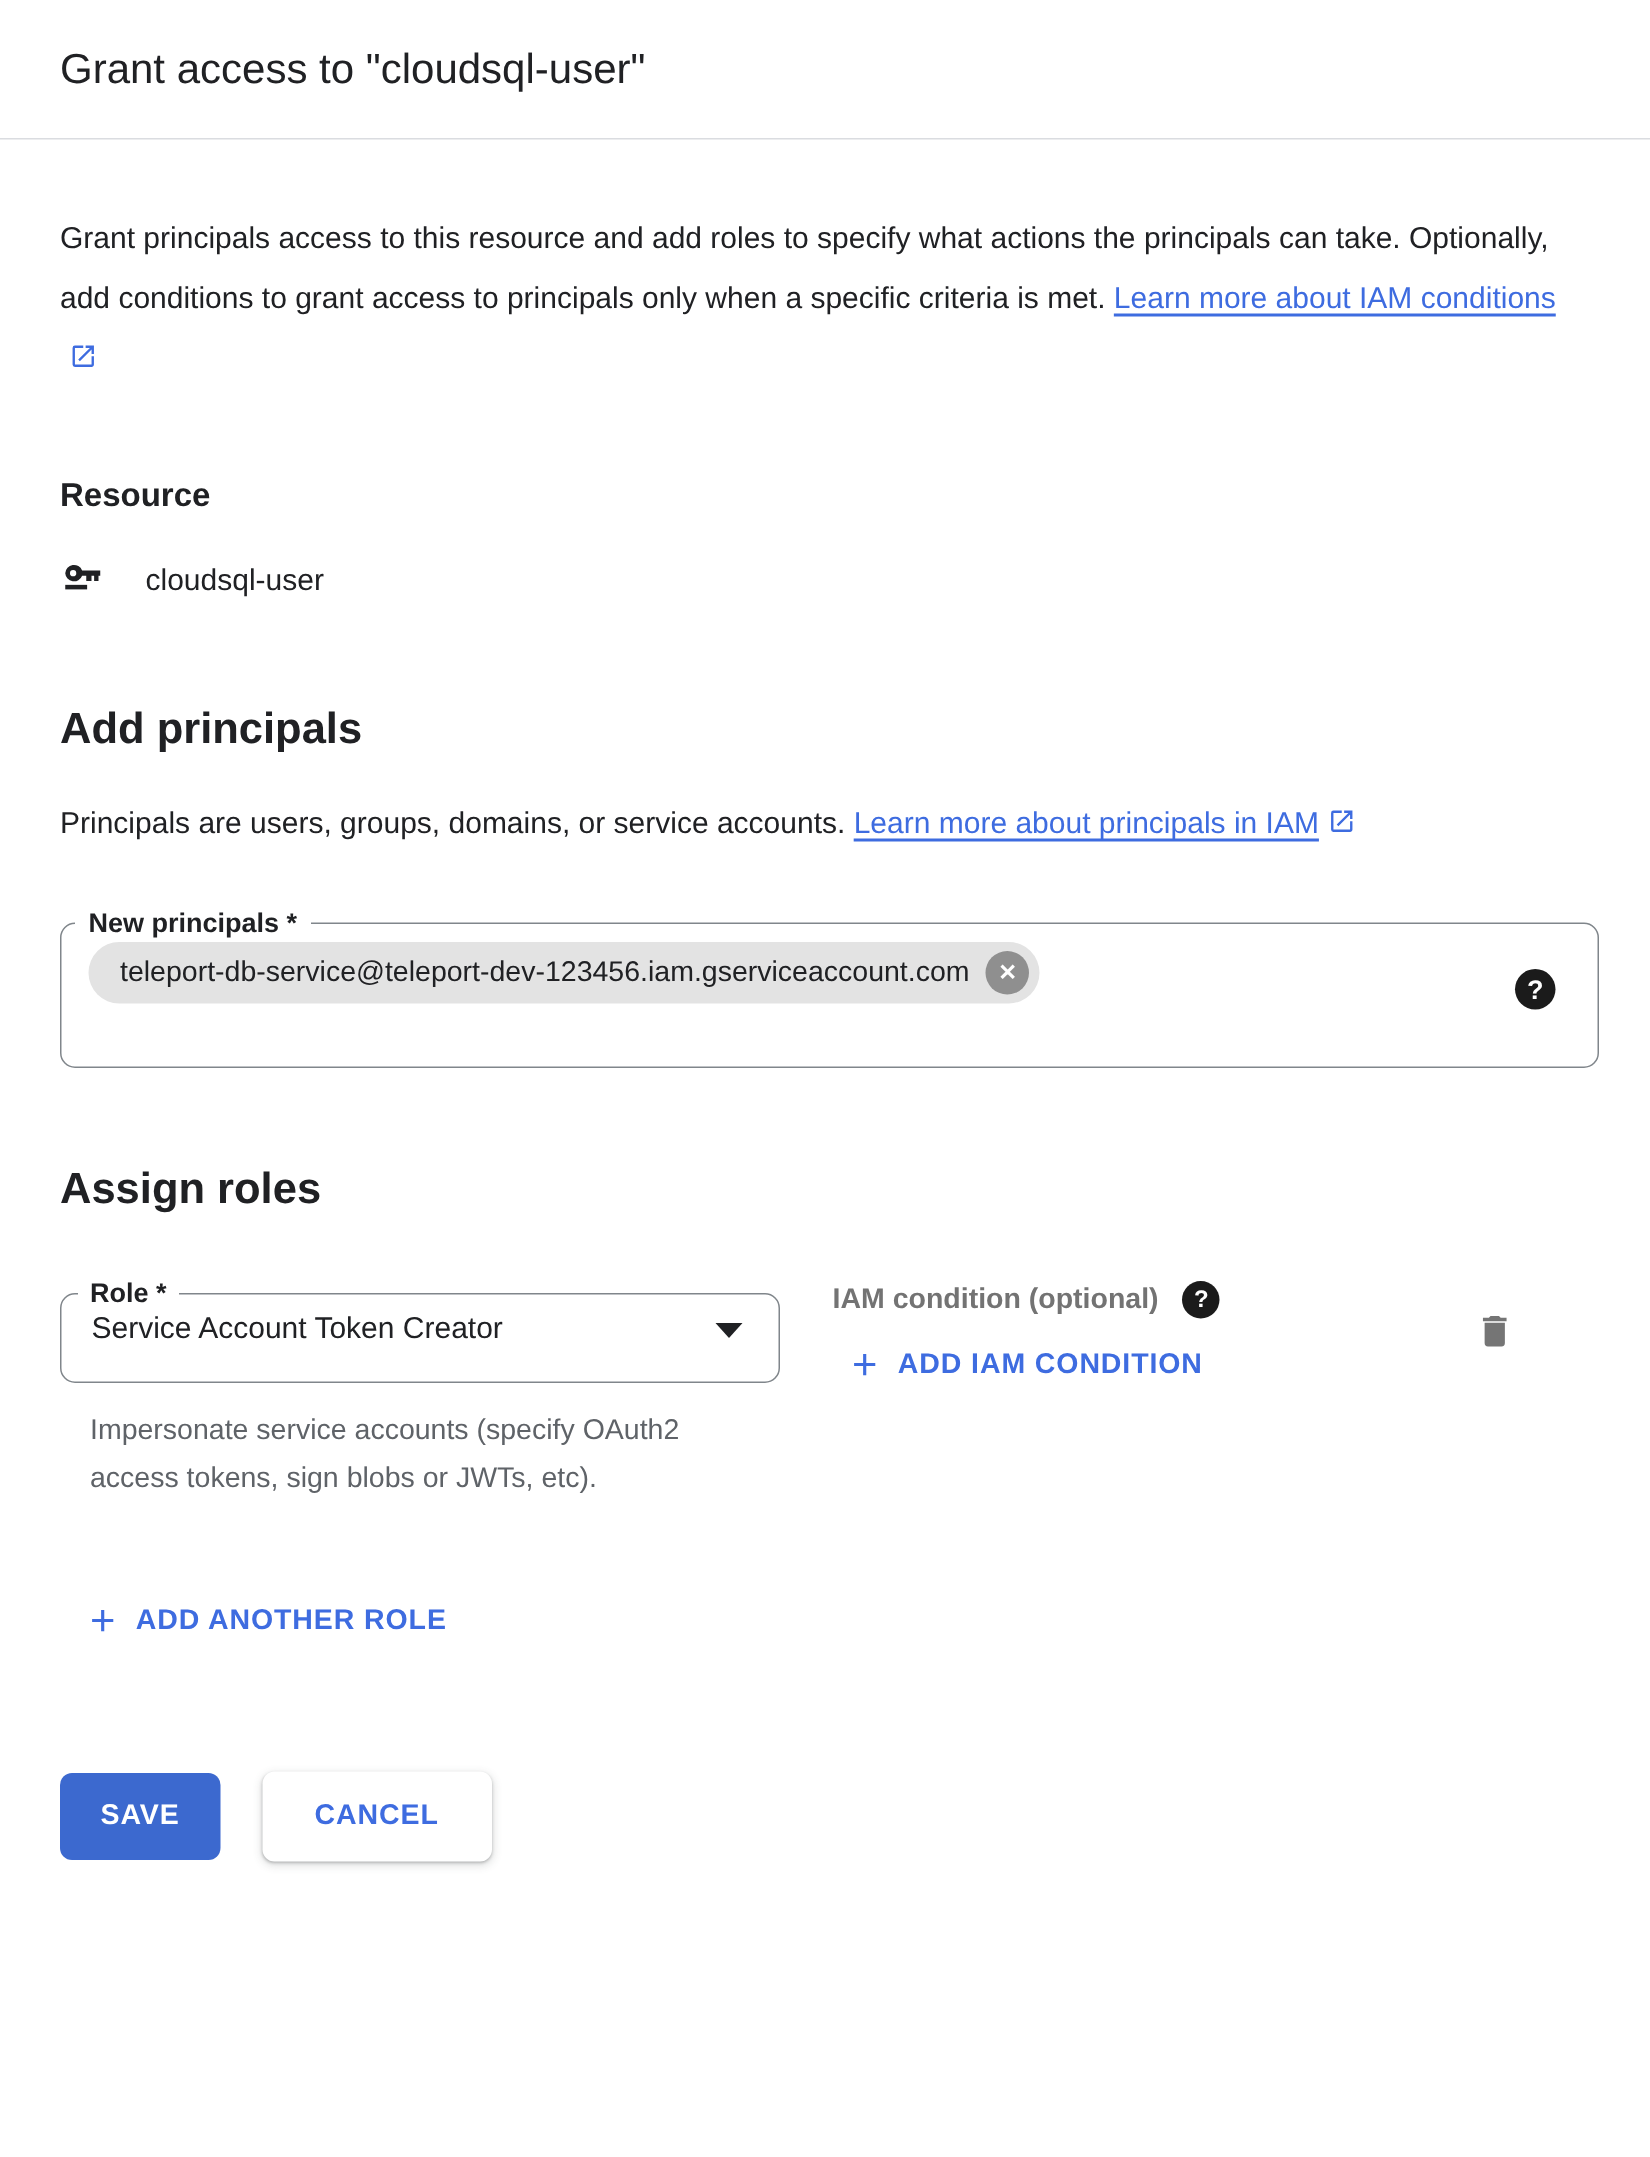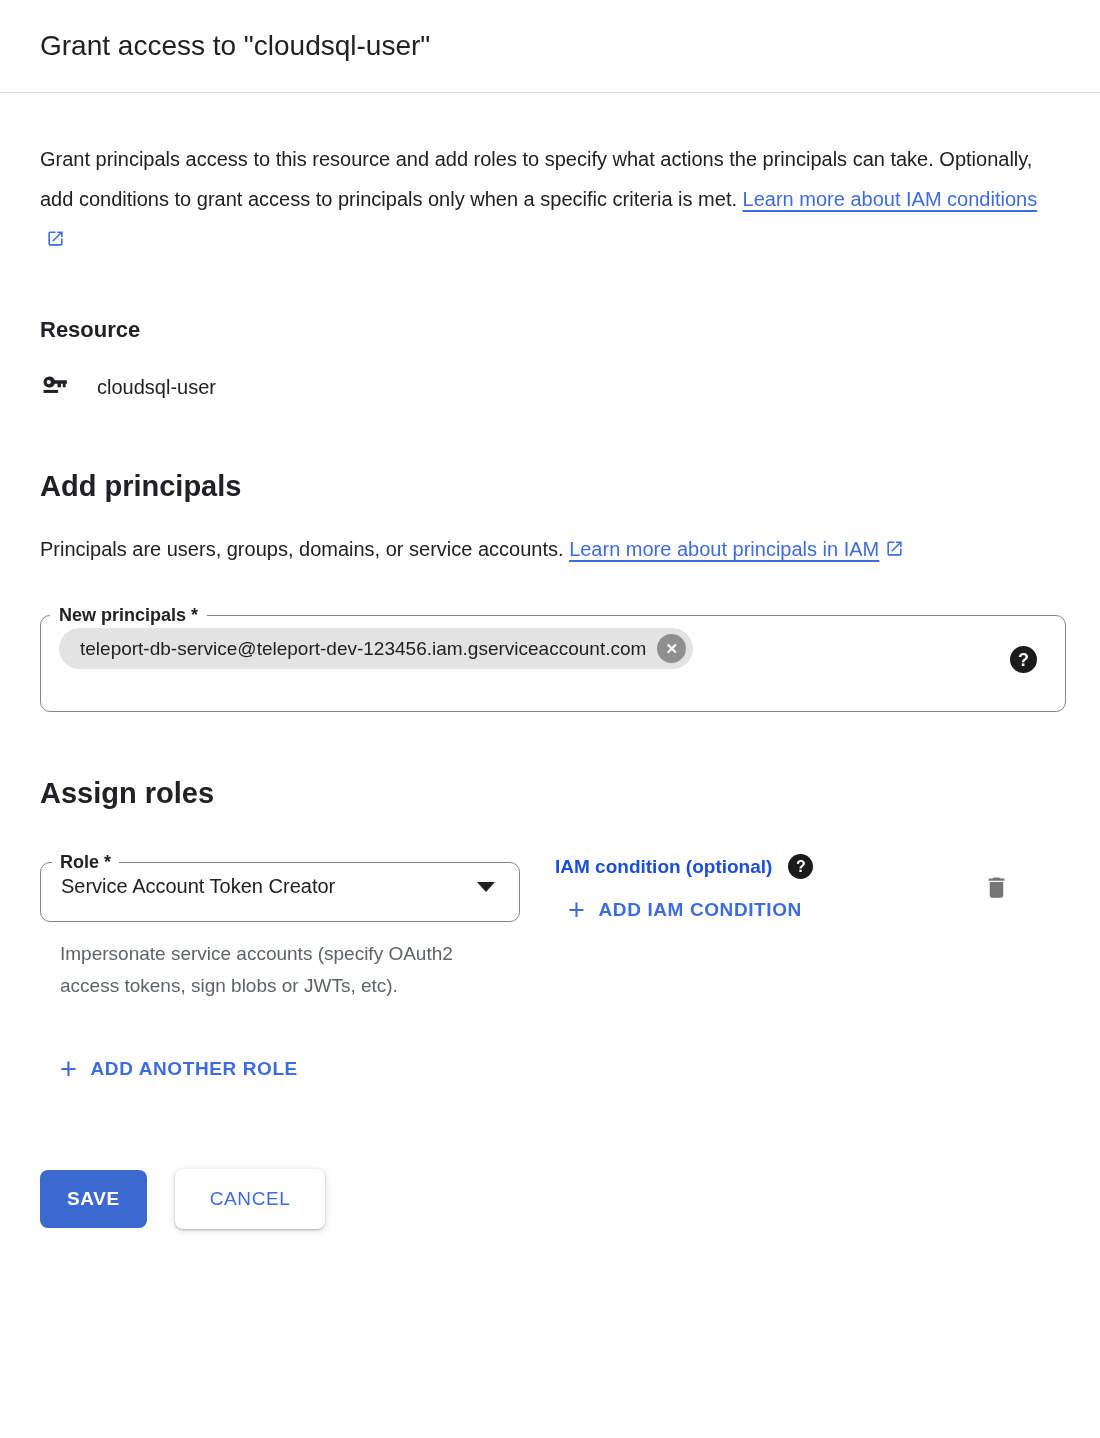--- a/index.html
+++ b/index.html
@@ -84,21 +84,21 @@
   .help-circle {
     width: 27px; height: 27px; border-radius: 50%;
     background: #1b1b1b; color: #ffffff;
     display: inline-flex; align-items: center; justify-content: center;
     font-size: 18px; font-weight: 700; cursor: pointer; line-height: 1;
     flex-shrink: 0;
   }
   .principals-help { margin-left: auto; margin-top: 18px; }
 
   
-  .role-row { display: flex; align-items: flex-start; margin: 40px 40px 0 40px; justify-content: center; }
+  .role-row { display: flex; align-items: flex-start; margin: 40px 40px 12px 40px; justify-content: center; }
   .role-col { width: 480px; flex-shrink: 0; }
   .role-fieldset {
     width: 480px; height: 70px; margin: 0;
     border: 1px solid #80868b; border-radius: 10px;
   }
   .role-fieldset legend {
     font-size: 18px; font-weight: 700; padding: 0 8px; margin-left: 11px; line-height: 20px;
   }
   .role-value-row {
     display: flex; align-items: center; justify-content: space-between;
@@ -110,21 +110,21 @@
     border-left: 9px solid transparent; border-right: 9px solid transparent;
     border-top: 10px solid #202124;
   }
   .role-help-text {
     font-size: 19px; line-height: 32px; color: #5f6368;
     margin: 16px 0 0 20px; max-width: 410px;
   }
 
   .cond-col { margin-left: 35px; padding-top: 0; }
   .cond-label-row { display: flex; align-items: center; gap: 16px; margin-top: 2px; }
-  .cond-label { font-size: 19px; font-weight: 700; color: #1d4ed8; }
+  .cond-label { font-size: 19px; font-weight: 700; color: #737373; }
   .cond-help { width: 25px; height: 25px; font-size: 16px; }
 
   .blue-action {
     display: inline-flex; align-items: center; gap: 13px;
     background: none; border: none; cursor: pointer;
     color: #3e6ce0; font-family: "Liberation Sans", sans-serif;
     font-size: 19px; font-weight: 700; letter-spacing: 0.6px;
   }
   .plus-glyph { font-size: 29px; font-weight: 400; line-height: 20px; color: #3e6ce0; }
   .add-condition { margin: 20px 0 0 13px; }
@@ -145,21 +145,21 @@
     font-family: "Liberation Sans", sans-serif;
     font-size: 19px; font-weight: 700; letter-spacing: 0.6px;
     cursor: pointer;
   }
   .cancel-button {
     background: #ffffff; color: #3e6ce0;
     border: none; border-radius: 8px;
     height: 60px; padding: 0 35px; margin-left: 28px;
     box-shadow: 0 1px 2px rgba(60,64,67,.3), 0 2px 6px 1px rgba(60,64,67,.15);
     font-family: "Liberation Sans", sans-serif;
-    font-size: 19px; font-weight: 400; letter-spacing: 0.6px;
+    font-size: 19px; font-weight: 700; letter-spacing: 0.6px;
     cursor: pointer;
   }
 </style>
 </head>
 <body>
 
 <div class="page">
 
   <div class="header">
     <div class="dialog-title">Grant access to "cloudsql-user"</div>

